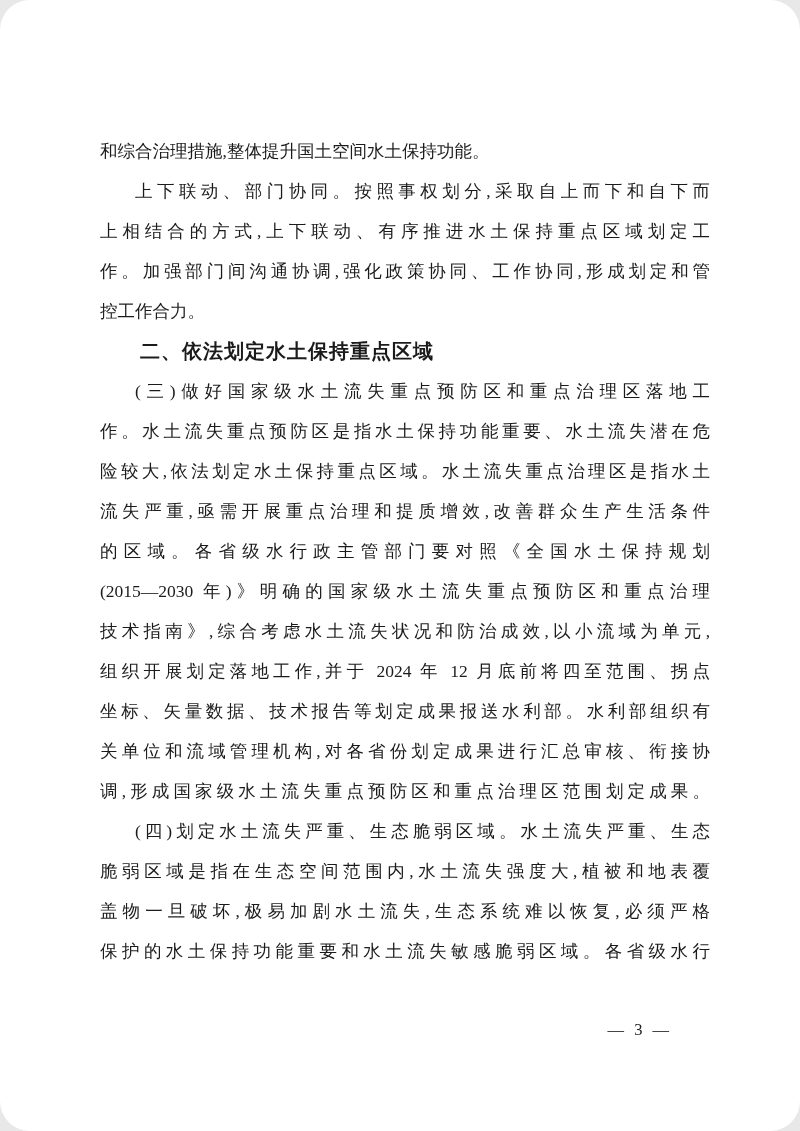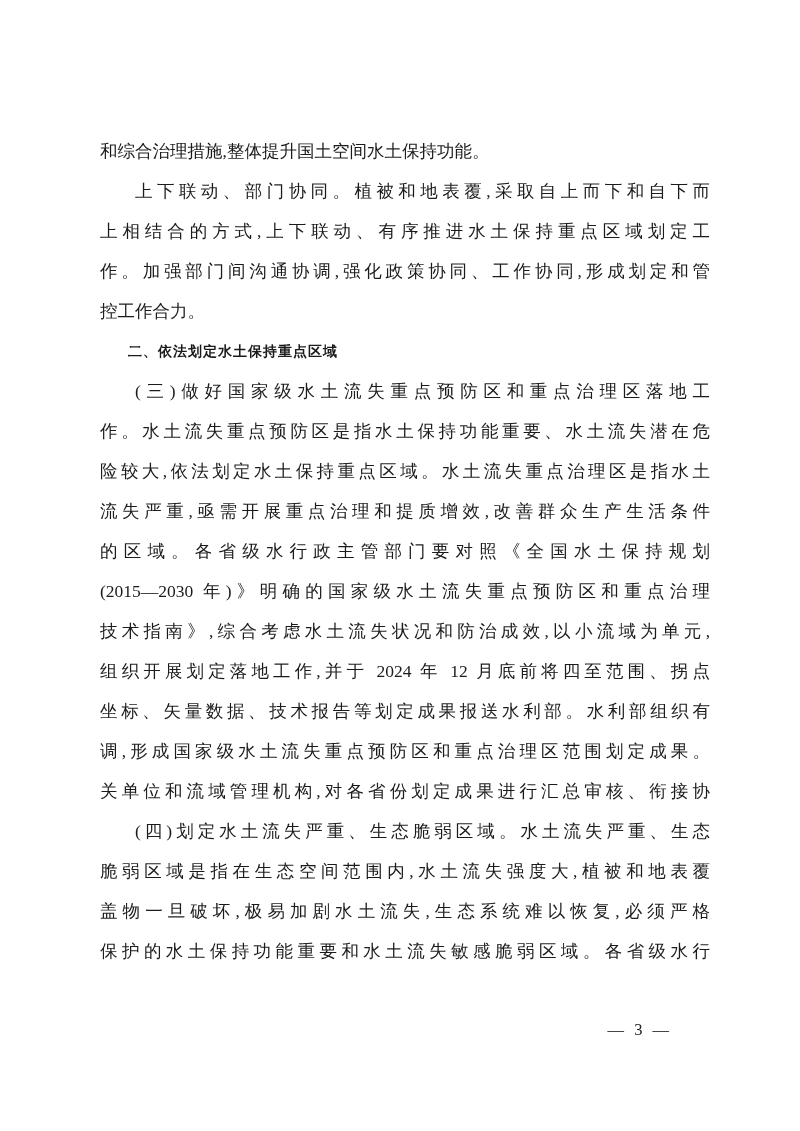--- a/index.html
+++ b/index.html
@@ -9,20 +9,21 @@
   }
   .page {
     position: relative;
     width: 800px;
     height: 1131px;
     margin: 0 auto;
     background: #ffffff;
     color: #1b1b1b;
     font-family: "Liberation Serif", serif;
     overflow: hidden;
+    border-radius: 30px;
   }
   .content {
     position: absolute;
     left: 100px;
     top: 131px;
     width: 610px;
     font-size: 17.5px;
     line-height: 40px;
   }
   .line {
@@ -33,21 +34,21 @@
     text-align: justify;
     text-align-last: justify;
     text-justify: inter-character;
   }
   .indent {
     text-indent: 2em;
   }
   .heading {
     font-family: "Liberation Sans", sans-serif;
     font-weight: 700;
-    font-size: 14px;
+    font-size: 20px;
     letter-spacing: 1px;
     margin: 0;
   }
   .page-footer {
     position: absolute;
     top: 1017px;
     right: 128px;
     font-size: 16.5px;
     line-height: 26px;
     letter-spacing: 3px;
@@ -59,40 +60,40 @@
 
 <div class="page">
 
   <main class="content">
 
     <div class="paragraph">
       <div class="line">和综合治理措施,整体提升国土空间水土保持功能。</div>
     </div>
 
     <div class="paragraph">
-      <div class="line fill indent">上下联动、部门协同。植被和地表覆,采取自上而下和自下而</div>
+      <div class="line fill indent">上下联动、部门协同。按照事权划分,采取自上而下和自下而</div>
       <div class="line fill">上相结合的方式,上下联动、有序推进水土保持重点区域划定工</div>
       <div class="line fill">作。加强部门间沟通协调,强化政策协同、工作协同,形成划定和管</div>
       <div class="line">控工作合力。</div>
     </div>
 
     <h2 class="line heading indent">二、依法划定水土保持重点区域</h2>
 
     <div class="paragraph">
       <div class="line fill indent">(三)做好国家级水土流失重点预防区和重点治理区落地工</div>
       <div class="line fill">作。水土流失重点预防区是指水土保持功能重要、水土流失潜在危</div>
       <div class="line fill">险较大,依法划定水土保持重点区域。水土流失重点治理区是指水土</div>
       <div class="line fill">流失严重,亟需开展重点治理和提质增效,改善群众生产生活条件</div>
       <div class="line fill">的区域。各省级水行政主管部门要对照《全国水土保持规划</div>
       <div class="line fill">(2015—2030 年)》明确的国家级水土流失重点预防区和重点治理</div>
       <div class="line fill">技术指南》,综合考虑水土流失状况和防治成效,以小流域为单元,</div>
       <div class="line fill">组织开展划定落地工作,并于 2024 年 12 月底前将四至范围、拐点</div>
       <div class="line fill">坐标、矢量数据、技术报告等划定成果报送水利部。水利部组织有</div>
+      <div class="line fill">关单位和流域管理机构,对各省份划定成果进行汇总审核、衔接协</div>
       <div class="line fill">调,形成国家级水土流失重点预防区和重点治理区范围划定成果。</div>
-      <div class="line fill">关单位和流域管理机构,对各省份划定成果进行汇总审核、衔接协</div>
     </div>
 
     <div class="paragraph">
       <div class="line fill indent">(四)划定水土流失严重、生态脆弱区域。水土流失严重、生态</div>
       <div class="line fill">脆弱区域是指在生态空间范围内,水土流失强度大,植被和地表覆</div>
       <div class="line fill">盖物一旦破坏,极易加剧水土流失,生态系统难以恢复,必须严格</div>
       <div class="line fill">保护的水土保持功能重要和水土流失敏感脆弱区域。各省级水行</div>
     </div>
 
   </main>

